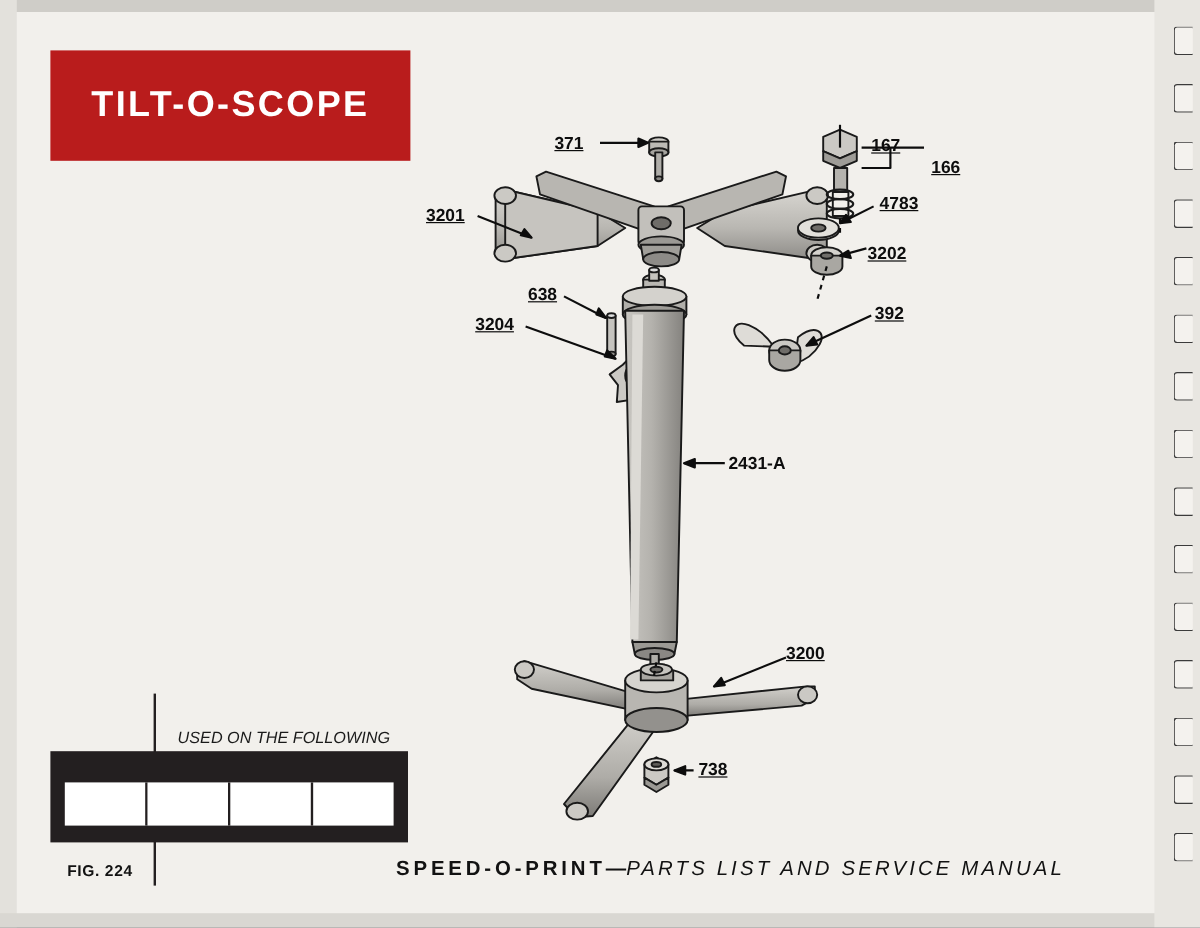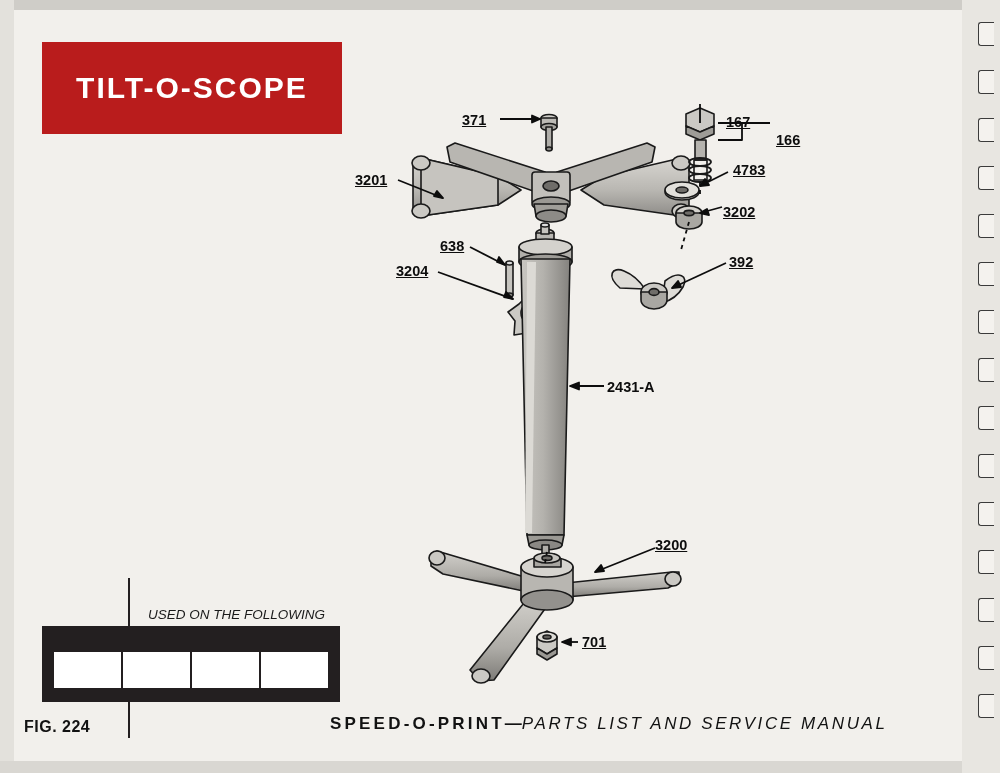--- a/index.html
+++ b/index.html
@@ -103,22 +103,22 @@
 
   .vert-divider {
     position: absolute;
     left: 128px; top: 578px;
     width: 2px; height: 160px;
     background: #231f20;
   }
 
   .fig-label {
     position: absolute;
-    left: 24px; top: 718px;
-    font-size: 16px;
+    left: 56px; top: 718px;
+    font-size: 13px;
     font-weight: bold;
     letter-spacing: 0.5px;
     color: #121212;
   }
 
   .footer {
     position: absolute;
     left: 330px; top: 714px;
     font-size: 17px;
     color: #121212;
@@ -380,21 +380,21 @@
   <div class="callout u" style="left:726px; top:114px;text-align:center;">167</div>
   <div class="callout u" style="left:760px; top:132px;margin-left:16px;">166</div>
   <div class="callout u" style="left:733px; top:162px;">4783</div>
   <div class="callout u" style="left:723px; top:204px;">3202</div>
   <div class="callout u" style="left:355px; top:172px;">3201</div>
   <div class="callout u" style="left:440px; top:238px;">638</div>
   <div class="callout u" style="left:396px; top:263px;">3204</div>
   <div class="callout u" style="left:729px; top:254px;">392</div>
   <div class="callout" style="left:607px; top:379px;">2431-A</div>
   <div class="callout u" style="left:655px; top:537px;">3200</div>
-  <div class="callout u" style="left:582px; top:634px;">701</div>
+  <div class="callout u" style="left:582px; top:634px;">738</div>
 
   <div class="vert-divider"></div>
   <div class="models-note">
     <div>USED ON THE FOLLOWING</div>
   </div>
 
   <div class="models-table">
     <div class="row">
       <div class="cell"></div>
       <div class="cell"></div>

